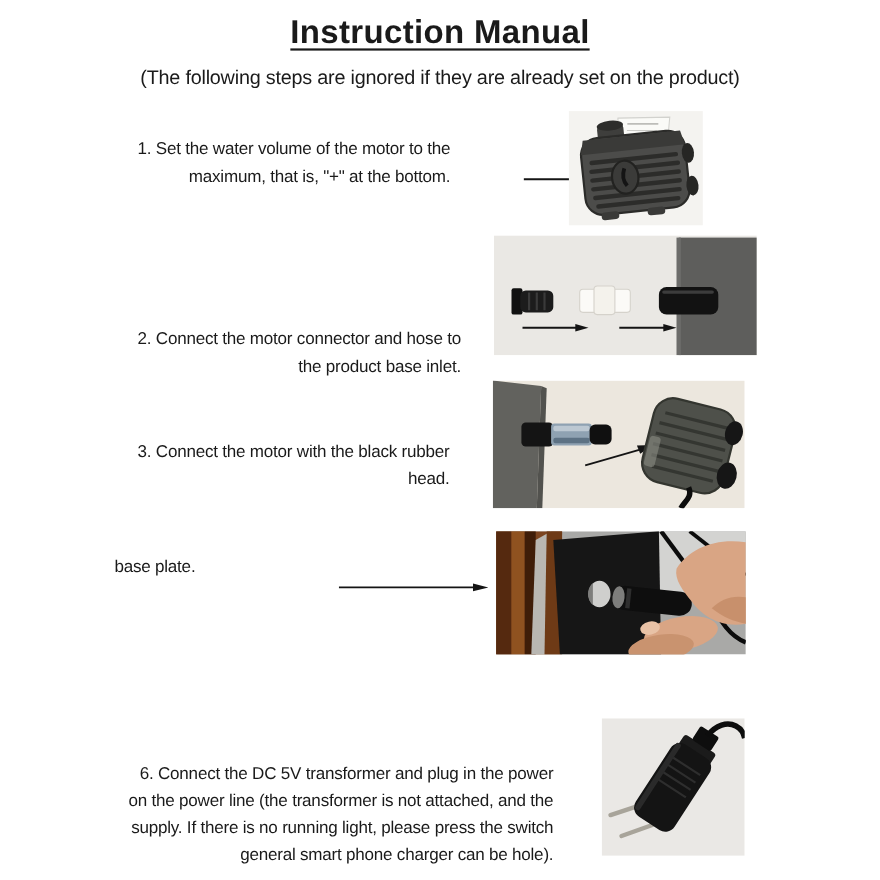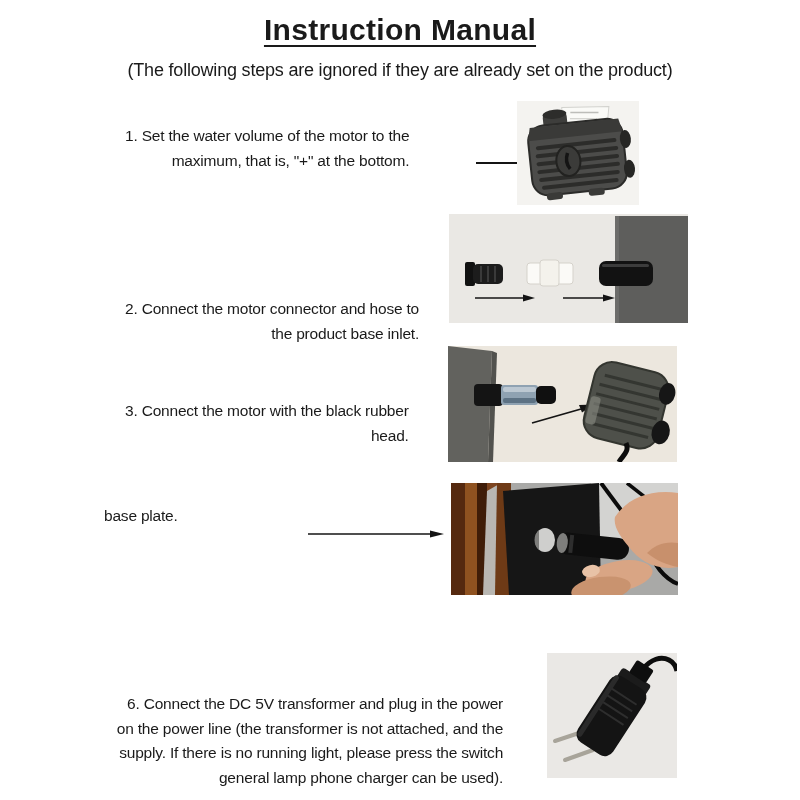--- a/index.html
+++ b/index.html
@@ -185,21 +185,21 @@
       <ellipse cx="150" cy="106" rx="30" ry="12" fill="#c9936f" transform="rotate(-8 150 106)"></ellipse>
       <ellipse cx="140" cy="88" rx="9" ry="6" fill="#e8c2a6" transform="rotate(-12 140 88)"></ellipse>
     </g>
   </svg>
 
 
   <div class="step s6">
     <div class="ln ln1">6. Connect the DC 5V transformer and plug in the power</div>
     <div class="ln">on the power line (the transformer is not attached, and the</div>
     <div class="ln">supply. If there is no running light, please press the switch</div>
-    <div class="ln">general lamp phone charger can be used).</div>
+    <div class="ln">general smart phone charger can be hole).</div>
   </div>
   <svg class="photo p6" viewBox="0 0 130 125">
     <rect width="130" height="125" fill="#eae8e5"></rect>
     <g stroke="#a8a49a" stroke-width="4" stroke-linecap="round">
       <line x1="32" y1="80" x2="8" y2="88"></line>
       <line x1="46" y1="97" x2="18" y2="107"></line>
     </g>
     <g transform="rotate(33 65 62)">
       <rect x="48" y="16" width="34" height="14" rx="3" fill="#1b1b1b"></rect>
       <rect x="56" y="2" width="20" height="15" rx="2" fill="#0e0e0e"></rect>

